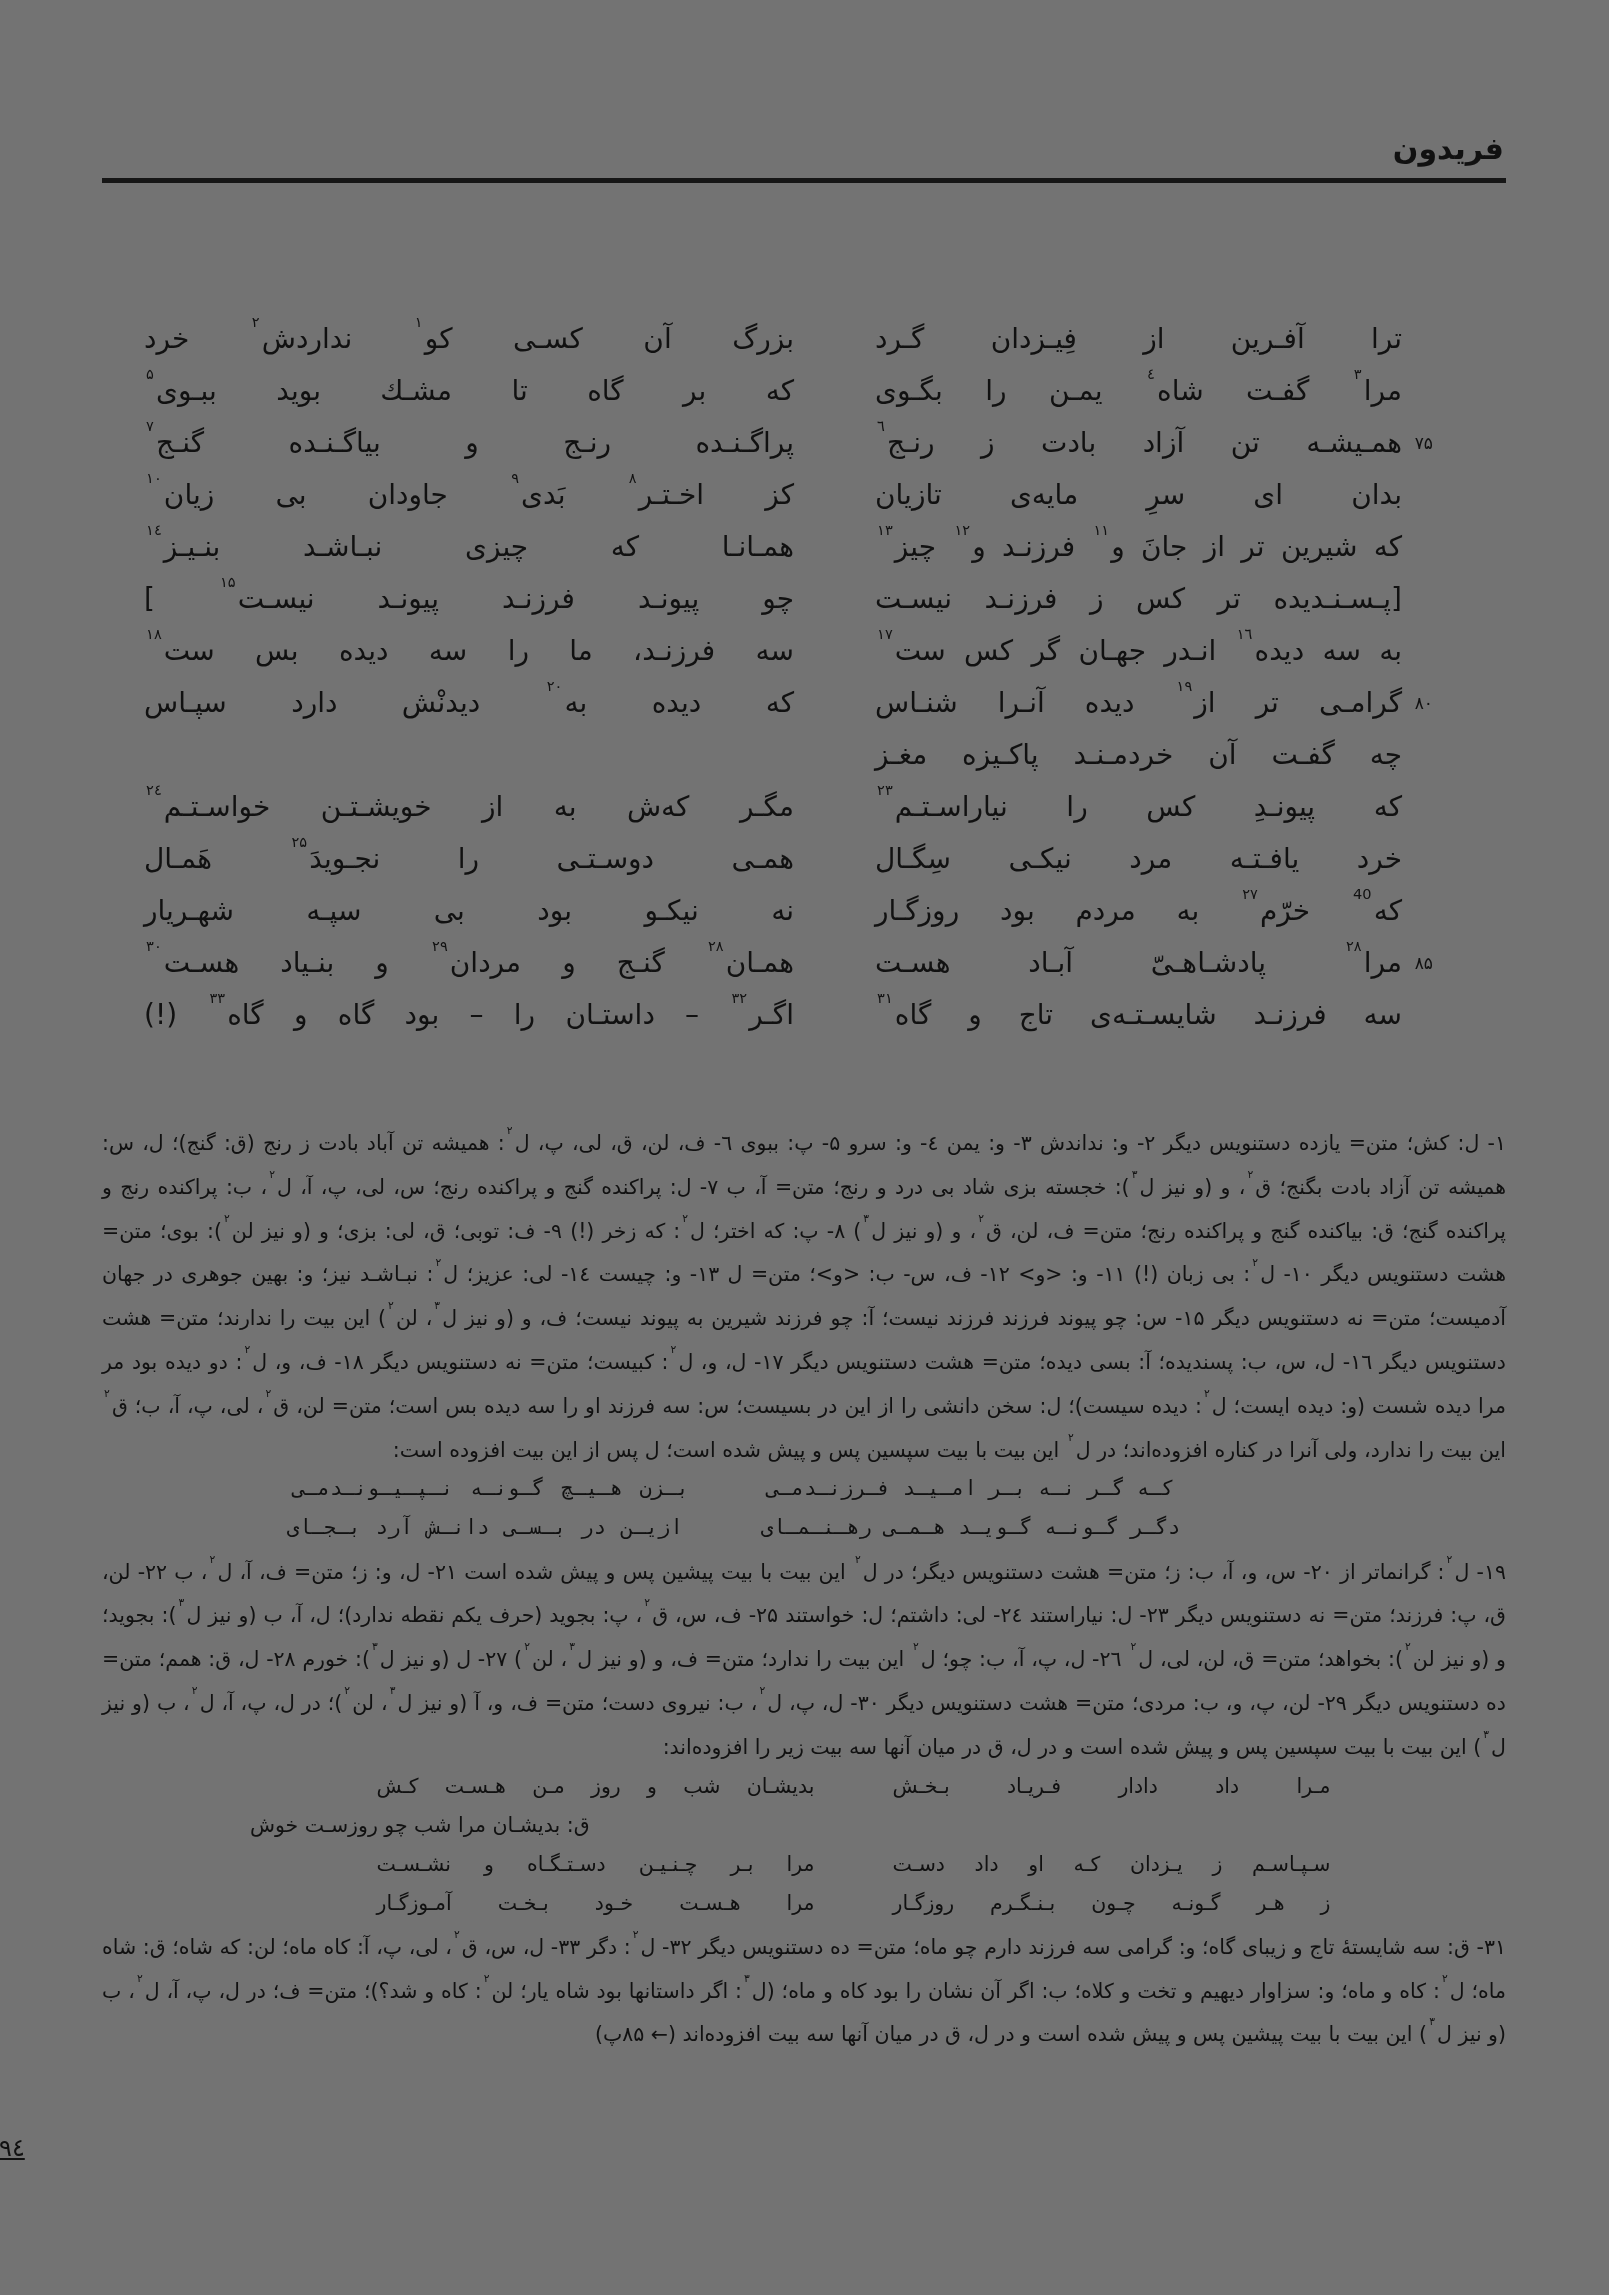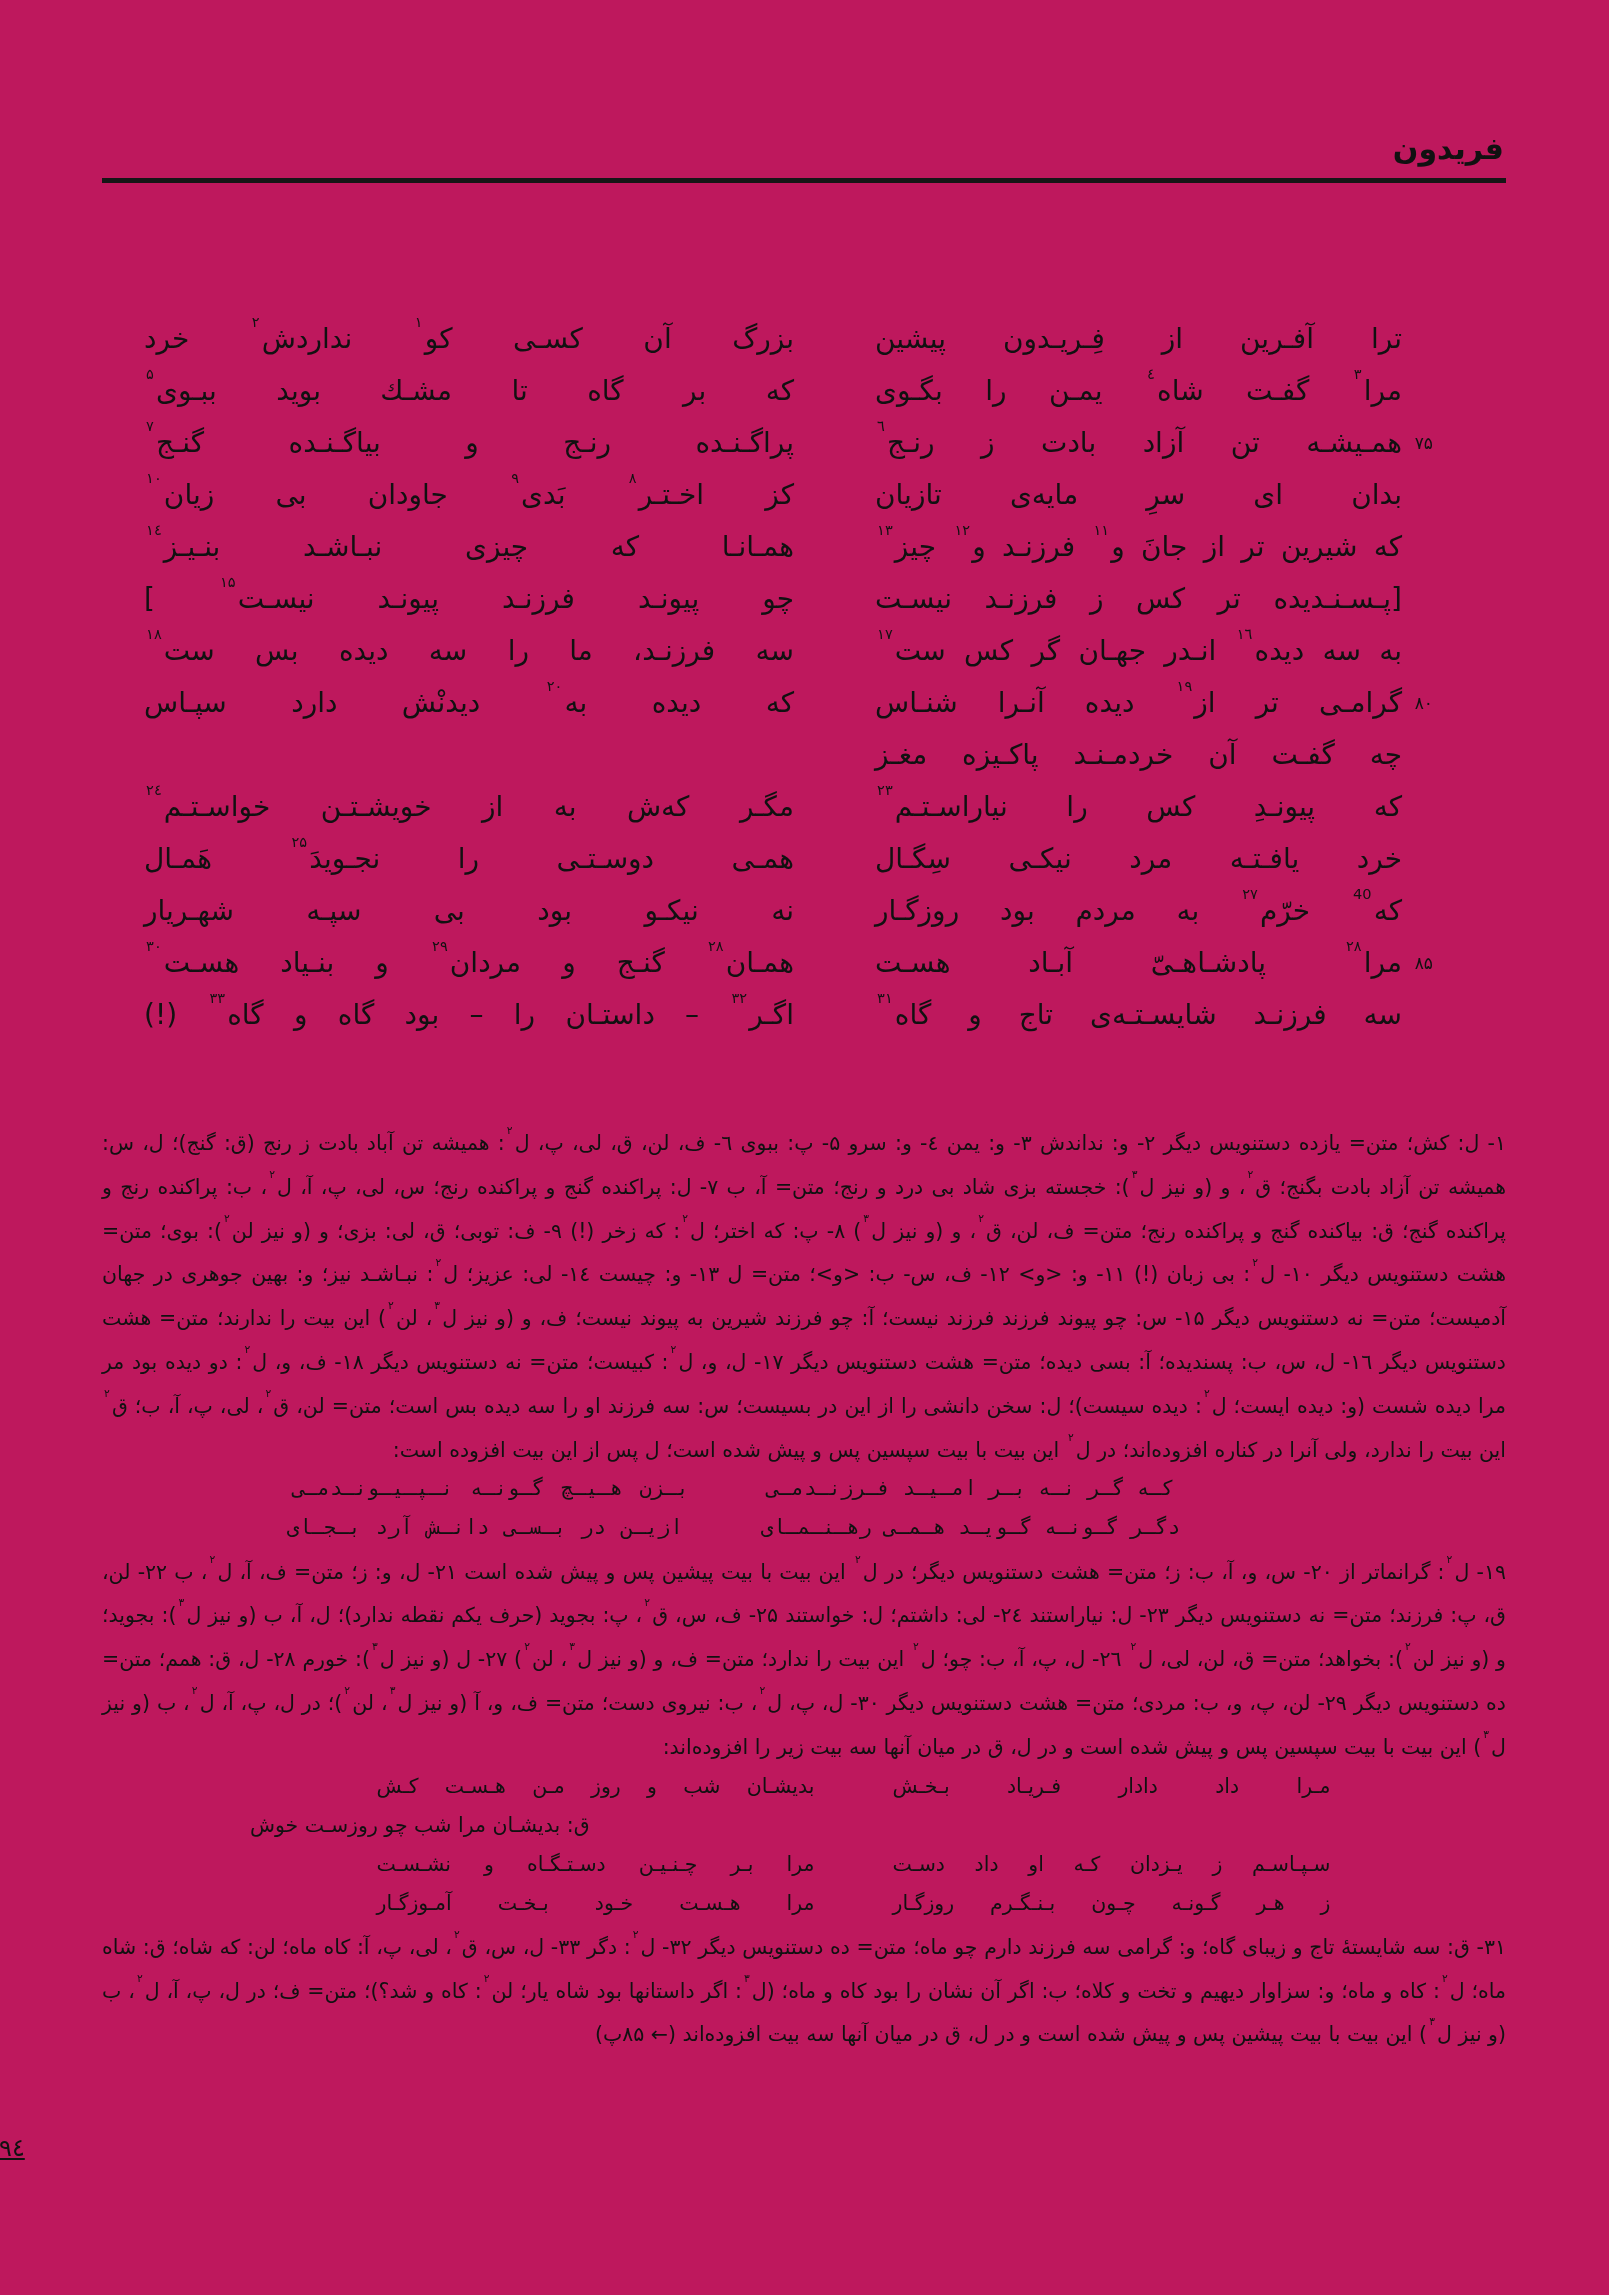--- a/index.html
+++ b/index.html
@@ -1,20 +1,20 @@
 <!DOCTYPE html>
 <html lang="fa" dir="rtl" style="font-size:11.3px"><head>
 <meta charset="utf-8">
 <style>
   html,body{margin:0;padding:0;background:#888;}
   .page{
     position:relative;
     width:1610px;height:2295px;
     margin:0 auto;
-    background:#be185d;
+    background:#737373;
     color:#111;
     font-family:"DejaVu Sans",sans-serif;
     direction:rtl;
     overflow:hidden;
   }
   .header-title{
     position:absolute;top:134px;right:105px;
     font-size:30px;font-weight:bold;line-height:1;
   }
   .header-rule{
@@ -63,21 +63,21 @@
 <body>
 
 <div class="page">
 
   <div class="header-title">فریدون</div>
   <div class="header-rule"></div>
 
   <div class="poem">
     <div class="poem-row">
       <div class="vnum"></div>
-      <div class="h1">ترا آفـرین از فِـریـدون پیشین</div>
+      <div class="h1">ترا آفـرین از فِیـزدان گـرد</div>
       <div class="h2">بزرگ آن کسـی کو<sup class="fn">۱</sup> نداردش<sup class="fn">۲</sup> خرد</div>
     </div>
     <div class="poem-row">
       <div class="vnum"></div>
       <div class="h1">مرا<sup class="fn">۳</sup> گفـت شاه<sup class="fn">٤</sup> یمـن را بگـوی</div>
       <div class="h2">که بر گاه تا مشـك بوید ببـوی<sup class="fn">۵</sup></div>
     </div>
     <div class="poem-row">
       <div class="vnum">۷۵</div>
       <div class="h1">همـیشـه تن آزاد بادت ز رنـج<sup class="fn">٦</sup></div>

